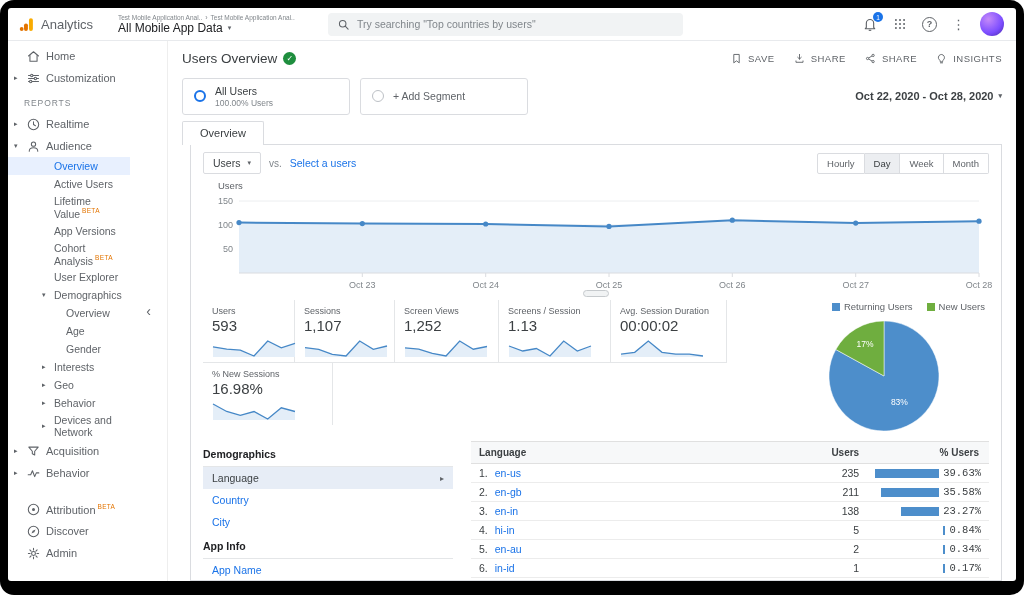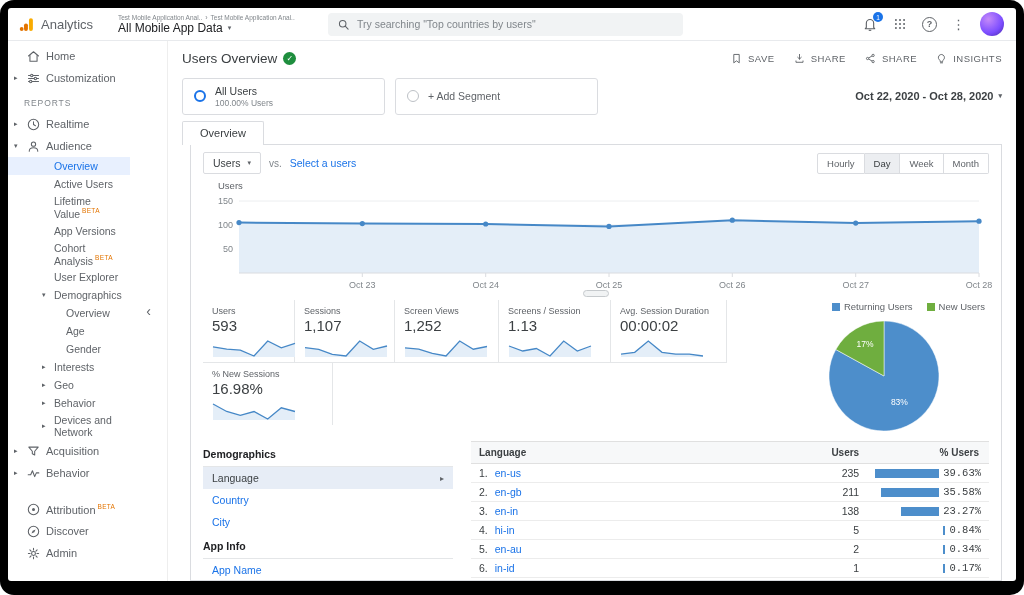--- a/index.html
+++ b/index.html
@@ -52,21 +52,21 @@
   .main{flex:1;padding:0 14px;overflow:hidden;display:flex;flex-direction:column;min-width:0;}
   .page-header{display:flex;align-items:center;flex:0 0 34px;}
   .title-wrap{display:flex;align-items:center;gap:6px;}
   .page-title{font-size:13.5px;font-weight:400;color:#3c4043;}
   .check-badge{width:13px;height:13px;border-radius:50%;background:#1e8e3e;color:#fff;font-size:8px;display:flex;align-items:center;justify-content:center;}
   .actions{margin-left:auto;display:flex;gap:18px;}
   .action{display:flex;align-items:center;gap:5px;background:none;border:none;color:#5f6368;font-size:9.5px;letter-spacing:.5px;cursor:pointer;font-family:inherit;}
   .a-ic{display:flex;}
 
   .segments-row{display:flex;align-items:center;gap:10px;flex:0 0 42px;}
-  .segment-chip{width:203px;height:37px;border:1px solid #dadce0;border-radius:3px;background:#fff;display:flex;align-items:center;gap:9px;padding:0 11px;cursor:pointer;}
+  .segment-chip{width:168px;height:37px;border:1px solid #dadce0;border-radius:3px;background:#fff;display:flex;align-items:center;gap:9px;padding:0 11px;cursor:pointer;}
   .radio-blue{width:12px;height:12px;border:2px solid #1a73e8;border-radius:50%;flex:0 0 auto;}
   .radio-gray{width:12px;height:12px;border:1.5px solid #bdc1c6;border-radius:50%;flex:0 0 auto;}
   .seg-title{font-size:10.5px;color:#3c4043;}
   .seg-sub{font-size:8.5px;color:#80868b;margin-top:1px;}
   .seg-add-label{font-size:10.5px;color:#5f6368;}
   .date-range{margin-left:auto;font-size:11px;font-weight:bold;color:#3c4043;display:flex;align-items:center;gap:5px;cursor:pointer;}
 
   .tab-row{display:flex;margin-top:4px;}
   .tab{background:#fff;border:1px solid #dadce0;border-bottom:none;padding:5px 17px 6px;font-size:11px;color:#3c4043;border-radius:2px 2px 0 0;margin-bottom:-1px;position:relative;z-index:2;cursor:pointer;}
 

